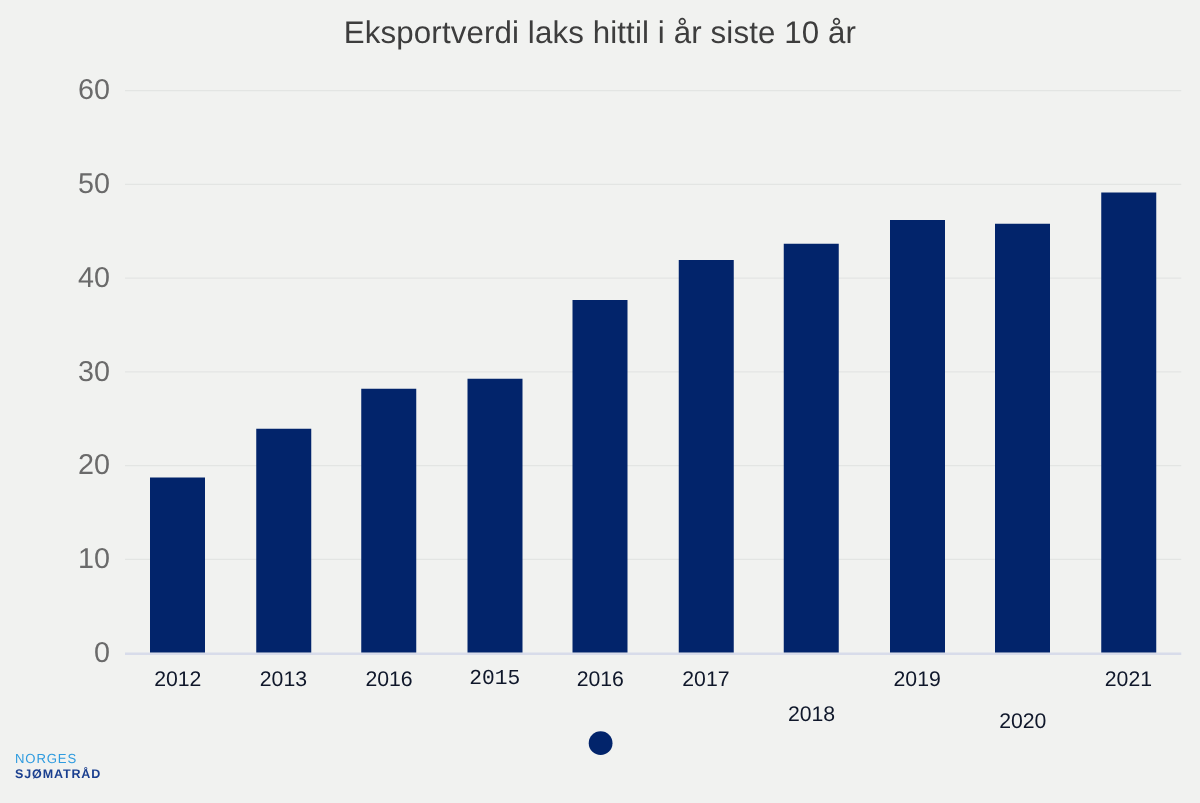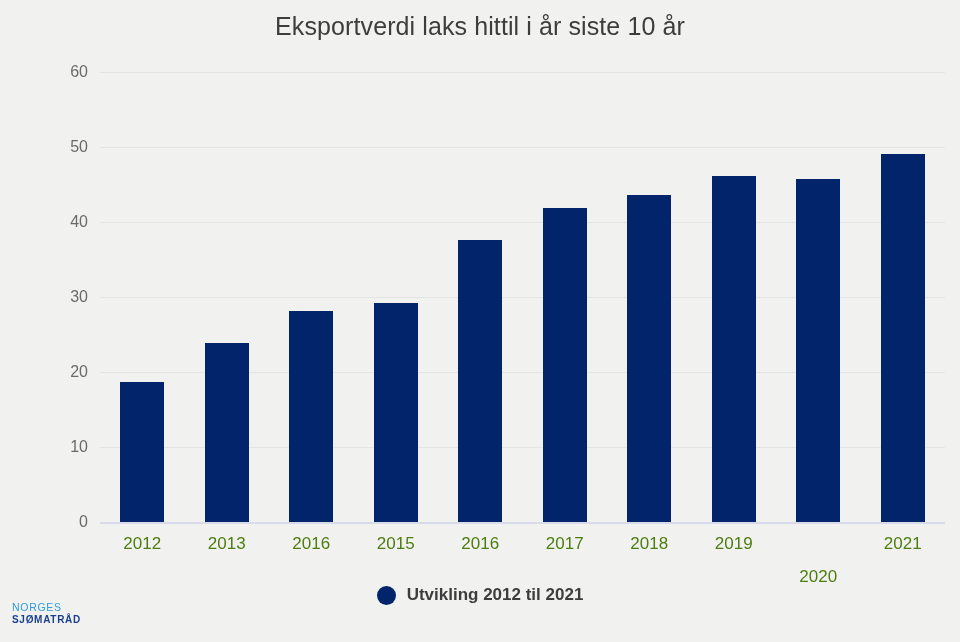--- a/index.html
+++ b/index.html
@@ -57,21 +57,21 @@
     background: #d8dcea;
     height: 2px;
   }
 
   
   .ytick {
     position: absolute;
     right: 872px; 
     width: 60px;
     text-align: right;
-    font-size: 16px;
+    font-size: 23px;
     color: #6a6a6a;
     transform: translateY(-50%);
     white-space: nowrap;
   }
 
   .ylabel {
     position: absolute;
     left: -18px;
     top: 322px;
     transform: rotate(-90deg);
@@ -87,21 +87,21 @@
     bottom: 0;
     background: #02246b;
     box-sizing: border-box;
   }
 
   
   .xtick {
     position: absolute;
     top: 534px;
     font-size: 17px;
-    color: #4d7c0f;
+    color: #0f172a;
     text-align: center;
     transform: translateX(-50%);
     white-space: nowrap;
   }
 
   
   .legend {
     position: absolute;
     left: 0;
     top: 585px;
@@ -186,32 +186,31 @@
         <div class="bar" title="2019: 46.1" style="left: 611.75px; width: 44px; height: 345.75px; background: rgb(2, 36, 107);"></div>
         <div class="bar" title="2020: 45.7" style="left: 696.25px; width: 44px; height: 342.75px; background: rgb(2, 36, 107);"></div>
         <div class="bar" title="2021: 49.1" style="left: 780.75px; width: 44px; height: 368.25px; background: rgb(2, 36, 107);"></div>
       </div>
   </div>
 
   <div id="xtick-layer">
       <div class="xtick" style="left: 142.25px;">2012</div>
       <div class="xtick" style="left: 226.75px;">2013</div>
       <div class="xtick" style="left: 311.25px;">2016</div>
-      <div class="xtick" style="left: 395.75px;">2015</div>
+      <div class="xtick" style="left: 395.75px; font-family: Liberation Mono, monospace;">2015</div>
       <div class="xtick" style="left: 480.25px; text-align: right;">2016</div>
       <div class="xtick" style="left: 564.75px;">2017</div>
-      <div class="xtick" style="left: 649.25px;">2018</div>
+      <div class="xtick" style="left: 649.25px; margin-top: 28px;">2018</div>
       <div class="xtick" style="left: 733.75px;">2019</div>
       <div class="xtick" style="left: 818.25px; margin-top: 33px;">2020</div>
       <div class="xtick" style="left: 902.75px;">2021</div>
     </div>
 
   <div class="legend">
     <span class="legend-marker"></span>
-    <span class="legend-label">Utvikling 2012 til 2021</span>
   </div>
 
   <div class="logo">
     <div class="logo-line1">NORGES</div>
     <div class="logo-line2">SJØMATRÅD</div>
   </div>
 
 </div>
 
 </body></html>

